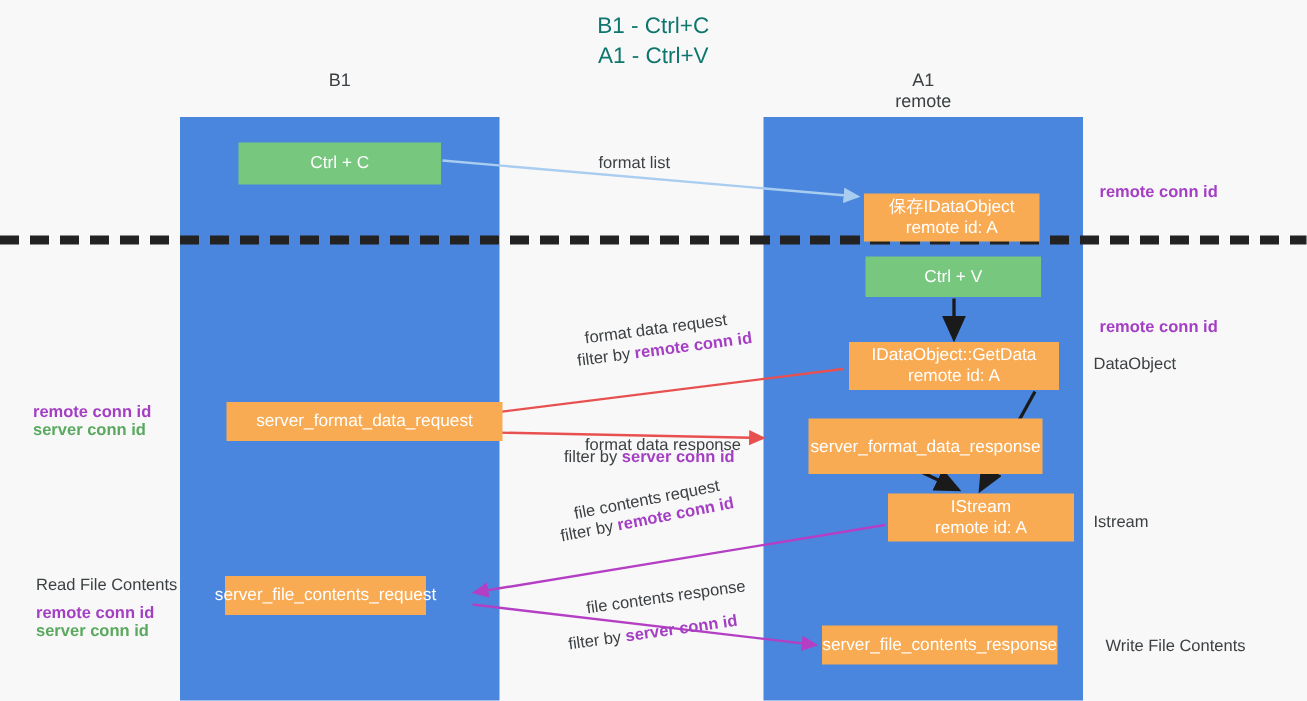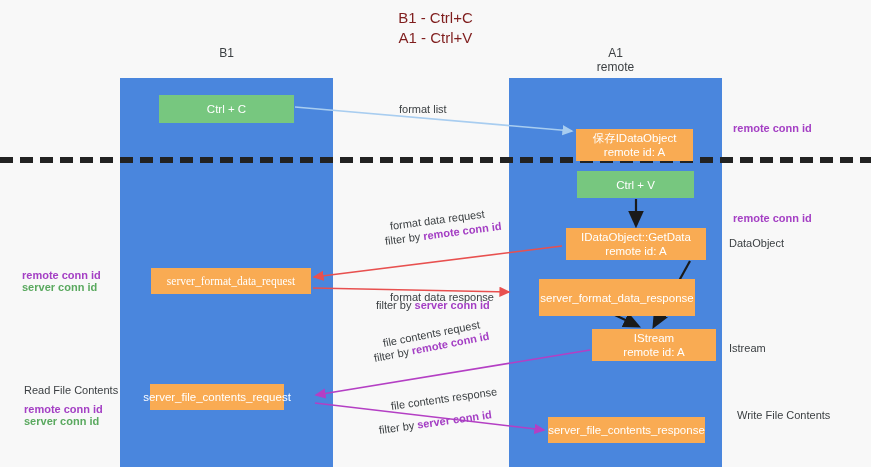--- a/index.html
+++ b/index.html
@@ -43,21 +43,21 @@
   #hdr-a1 { left: 509px; top: 46px; width: 213px; }
 
   
   #title {
     position: absolute;
     left: 0; top: 8px;
     width: 871px;
     text-align: center;
     font-size: 15px;
     line-height: 20px;
-    color: #7f1d1d;
+    color: #0f766e;
   }
 
   
   #divider {
     position: absolute;
     left: 0px; top: 157px;
     width: 871px;
     height: 6px;
     background-image: repeating-linear-gradient(to right,
         #222 0px, #222 13px, rgba(0,0,0,0) 13px, rgba(0,0,0,0) 20px);
@@ -82,21 +82,21 @@
   .node .l2 { display: block; }
 
   
   #n-ctrlc { left: 159px; top: 95px; width: 135px; height: 28px; }
   #n-ctrlv { left: 577px; top: 171px; width: 117px; height: 27px; }
 
   
   #n-idataobject { left: 576px; top: 116px; width: 117px; height: 32px; margin-top: 13px; }
   #n-getdata { left: 566px; top: 228px; width: 140px; height: 32px; }
   #n-istream { left: 592px; top: 329px; width: 124px; height: 32px; }
-  #n-sfdreq  { left: 151px; top: 268px; width: 160px; height: 26px; font-family: Liberation Serif, serif; }
+  #n-sfdreq  { left: 151px; top: 268px; width: 184px; height: 26px; }
   #n-sfdres  { left: 539px; top: 279px; width: 156px; height: 37px; }
   #n-sfcreq  { left: 150px; top: 384px; width: 134px; height: 26px; }
   #n-sfcres  { left: 548px; top: 417px; width: 157px; height: 26px; }
 
   
   #arrows {
     position: absolute;
     left: 0; top: 0;
     width: 871px; height: 467px;
     z-index: 3;
@@ -118,21 +118,21 @@
   .lbl.rot-c { transform: rotate(-11deg); transform-origin: left center; }
   .lbl.rot-d { transform: rotate(-8deg); transform-origin: left center; }
   .lbl .inl-purple { color: #a43fc4; font-weight: bold; }
 
   #lbl-format-list { left: 399px; top: 102px; }
 
   #lbl-rconn-1 { left: 733px; top: 121px; }
   #lbl-rconn-2 { left: 733px; top: 211px; }
   #lbl-dataobject { left: 729px; top: 236px; }
   #lbl-istream-side { left: 729px; top: 341px; }
-  #lbl-writefc { left: 737px; top: 408px; }
+  #lbl-writefc { left: 737px; top: 424px; }
 
   #lbl-fdreq   { left: 390px; top: 219px; }
   #lbl-fdreq-f { left: 385px; top: 234px; }
   #lbl-fdres   { left: 390px; top: 290px; }
   #lbl-fdres-f { left: 376px; top: 298px; }
 
   #lbl-fcreq   { left: 383px; top: 336px; }
   #lbl-fcreq-f { left: 374px; top: 351px; }
   #lbl-fcres   { left: 391px; top: 399px; }
   #lbl-fcres-f { left: 379px; top: 423px; }

